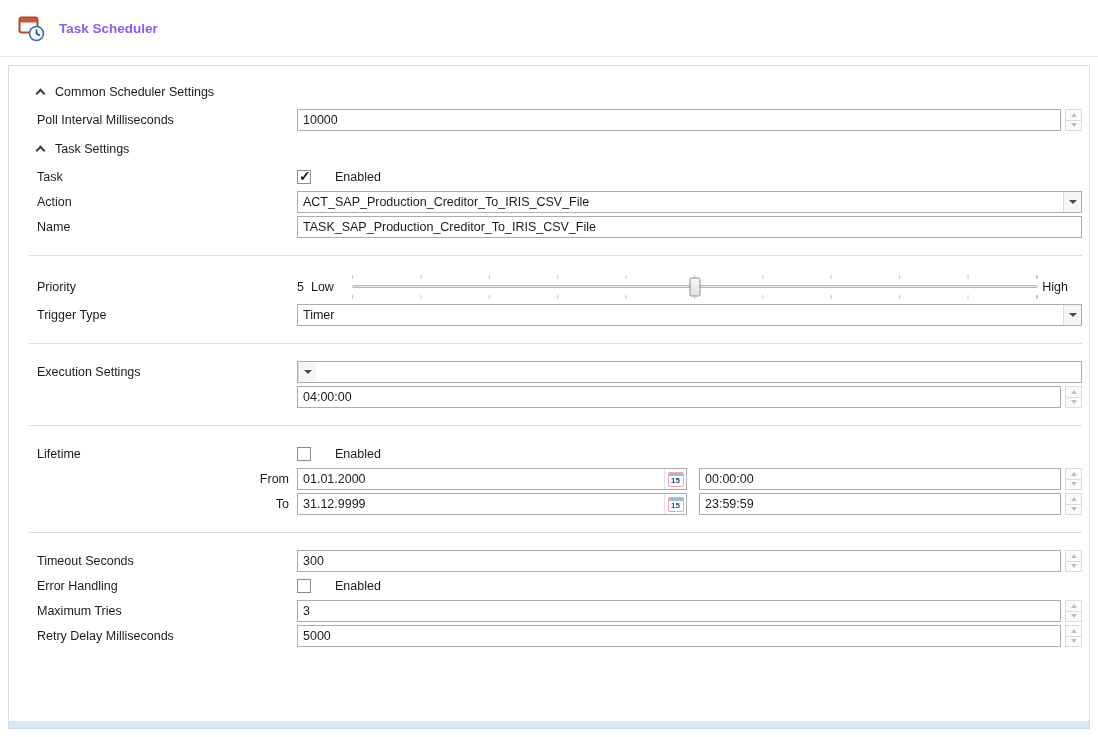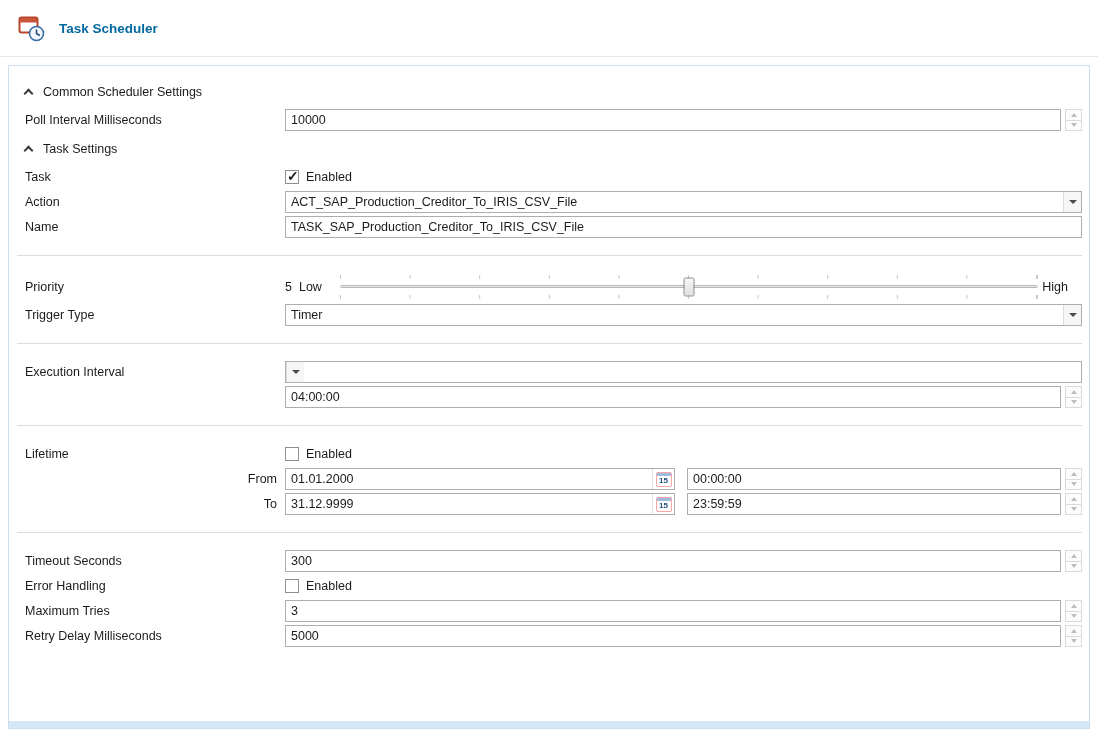--- a/index.html
+++ b/index.html
@@ -1,24 +1,24 @@
 <!DOCTYPE html>
 <html><head>
 <meta charset="utf-8">
 <style>
   * { box-sizing: border-box; margin: 0; padding: 0; }
   html,body { width: 1098px; height: 737px; background: #fff;
     font-family: "Liberation Sans", sans-serif; font-size: 12.5px; color: #1b1b1b; overflow: hidden; }
 
   .app-header { display: flex; align-items: center; gap: 14px; height: 57px;
     padding-left: 18px; border-bottom: 1px solid #e6e6e6; background: #fff; }
-  .app-title { font-size: 13.5px; font-weight: bold; color: #0369a1; }
+  .app-title { font-size: 13.5px; font-weight: bold; color: #8b5cf6; }
 
   .panel { position: relative; margin: 8px; height: 664px; border: 1px solid #cfdce9;
-    padding: 8px 7px 0 16px; background: #fff; overflow: hidden; }
+    padding: 8px 7px 0 28px; background: #fff; overflow: hidden; }
   .panel-bottom { position: absolute; left: 0; right: 0; bottom: 0; height: 7px; background: #d4e8f7; }
 
   .section-header { display: flex; align-items: center; gap: 11px; height: 28px; margin-top: 4px; }
   .chev { width: 7px; height: 7px; border-left: 2px solid #3b3b3b; border-top: 2px solid #3b3b3b;
     transform: rotate(45deg); margin-top: 3px; flex: none; }
 
   .row { display: flex; align-items: center; min-height: 22px; margin: 3px 0; }
   .label { width: 260px; flex: none; padding-right: 8px; }
   .label.sub { text-align: right; }
   .ctrl { flex: 1; display: flex; align-items: center; min-width: 0; }
@@ -31,21 +31,21 @@
   .step + .step { border-top: none; }
   .arr-up { width: 0; height: 0; border-left: 3px solid transparent; border-right: 3px solid transparent; border-bottom: 4px solid #bdbdbd; }
   .arr-dn { width: 0; height: 0; border-left: 3px solid transparent; border-right: 3px solid transparent; border-top: 4px solid #bdbdbd; }
 
   .combo { flex: 1; height: 22px; border: 1px solid #abadb3; background: #fff; display: flex; align-items: stretch; min-width: 0; }
   .combo-text { flex: 1; display: flex; align-items: center; padding: 0 5px; white-space: nowrap; overflow: hidden; }
   .combo-btn { width: 18px; flex: none; border-left: 1px solid #dcdcdc; background: #f6f6f6;
     display: flex; align-items: center; justify-content: center; }
   .combo-arr { width: 0; height: 0; border-left: 4px solid transparent; border-right: 4px solid transparent; border-top: 4px solid #4a4a4a; }
 
-  .check-wrap { display: flex; align-items: center; gap: 7px; }
+  .check-wrap { display: flex; align-items: center; gap: 24px; }
   .checkbox { width: 14px; height: 14px; border: 1px solid #8e8e8e; background: #fff; position: relative; flex: none; }
   .checkbox.checked::after { content: "✓"; position: absolute; left: 1px; top: -3px;
     font-size: 14px; font-weight: bold; color: #1d1d1d; }
 
   .slider { flex: 1; display: flex; align-items: center; min-width: 0; }
   .slider-val { margin-right: 7px; }
   .slider-min { margin-right: 18px; }
   .slider-max { margin-left: 4px; margin-right: 14px; }
   .track-wrap { flex: 1; position: relative; height: 24px; }
   .ticks { position: absolute; left: 0; right: 0; height: 4px;
@@ -165,21 +165,21 @@
         <span class="combo-btn">
             <span class="combo-arr"></span>
           </span>
       </div>
     </div>
   </div>
 
   <div class="divider"></div>
 
   <div class="row">
-    <div class="label">Execution Interval</div>
+    <div class="label">Execution Settings</div>
     <div class="ctrl">
       <div class="combo">
         <span class="combo-btn">
             <span class="combo-arr"></span>
           </span>
       </div>
     </div>
   </div>
 
   <div class="row">

